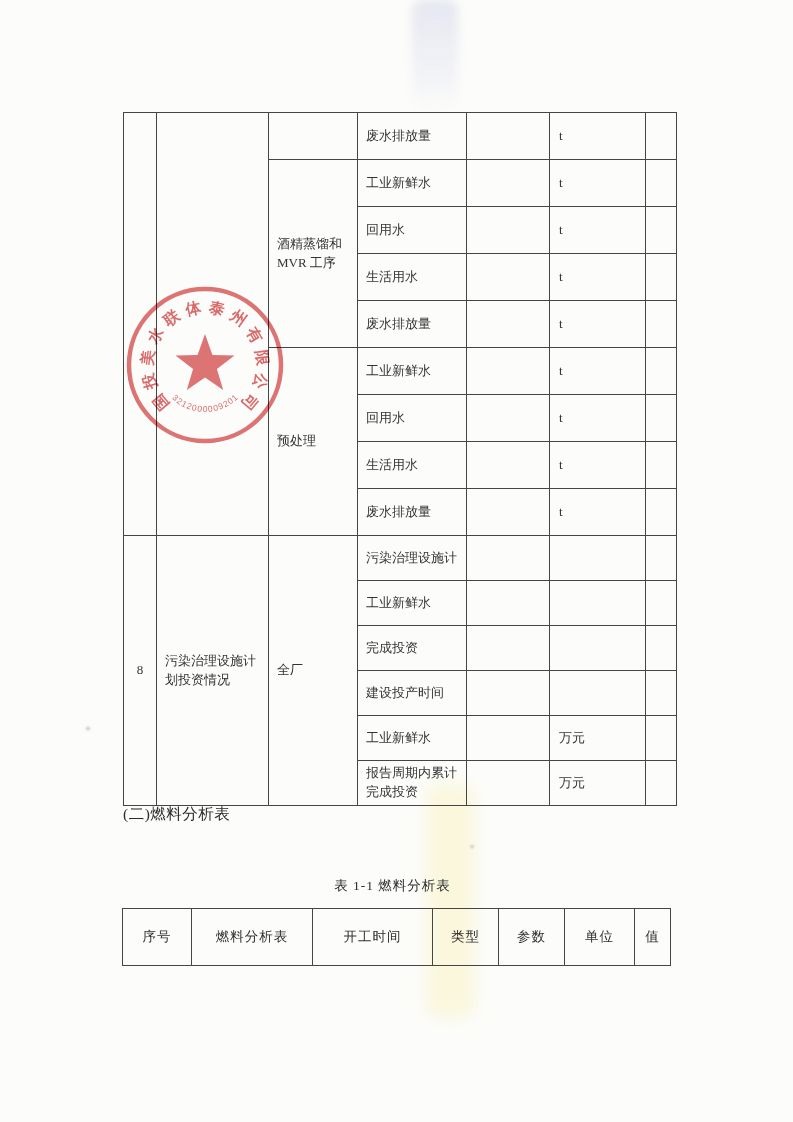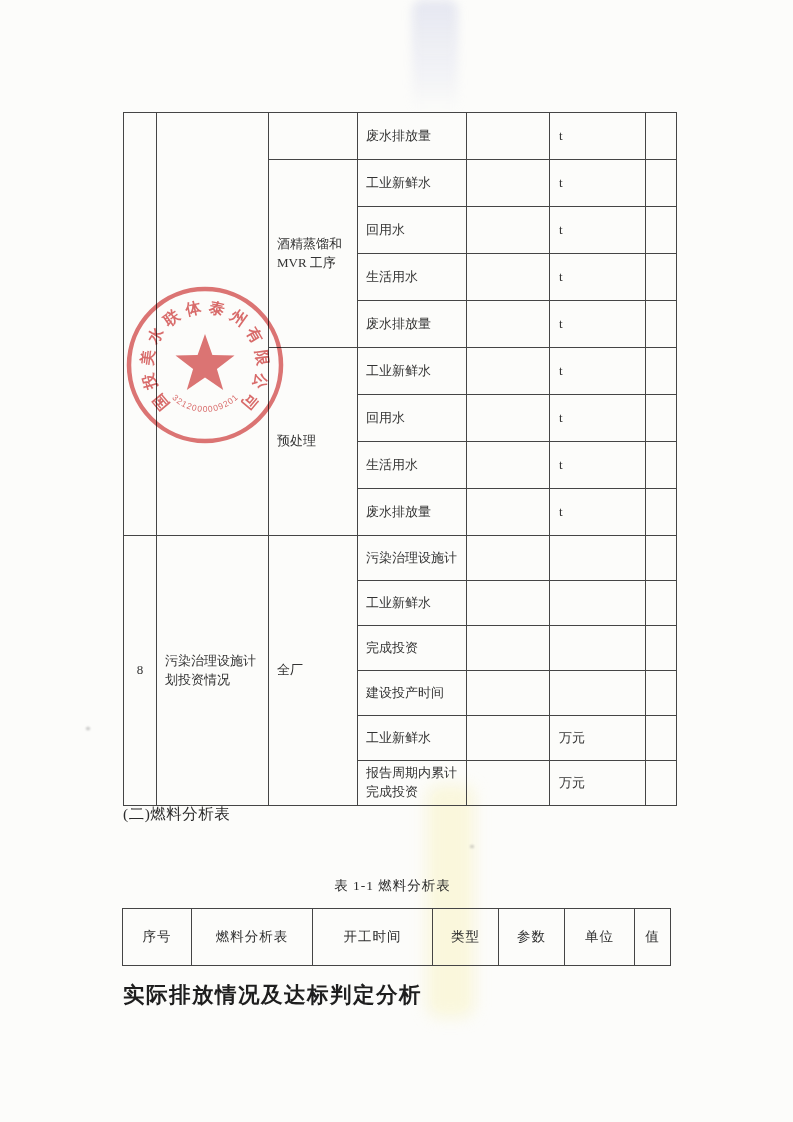--- a/index.html
+++ b/index.html
@@ -215,21 +215,20 @@
         <td>燃料分析表</td>
         <td>开工时间</td>
         <td>类型</td>
         <td>参数</td>
         <td>单位</td>
         <td>值</td>
       </tr>
     </tbody>
   </table>
 
-  <div class="main-heading">实际排放情况及达标判定分析</div>
 
   <div class="seal">
     <svg viewBox="0 0 170 170" width="170" height="170">
       <circle id="seal-ring" cx="85" cy="85" r="76" fill="none" stroke-width="4.5" opacity="0.85" stroke="#d34a4a"></circle>
       <polygon id="seal-star" opacity="0.85" points="85,54 92.4,74.9 114.5,75.4 96.9,88.9 103.2,110.1 85,97.5 66.8,110.1 73.1,88.9 55.5,75.4 77.6,74.9" fill="#d34a4a"></polygon>
       <g id="seal-ring-text" opacity="0.9" fill="#d34a4a">
           <text x="40.56942229909927" y="122.28168136181928" transform="rotate(-130 40.56942229909927 122.28168136181928)" font-size="15.5" text-anchor="middle" dominant-baseline="central">国</text>
           <text x="29.34940753035915" y="101.34048829680292" transform="rotate(-106.36363636363636 29.34940753035915 101.34048829680292)" font-size="15.5" text-anchor="middle" dominant-baseline="central">投</text>
           <text x="27.466620855813872" y="77.65763769272255" transform="rotate(-82.72727272727272 27.466620855813872 77.65763769272255)" font-size="15.5" text-anchor="middle" dominant-baseline="central">美</text>
           <text x="35.23696203237134" y="55.206711288742426" transform="rotate(-59.09090909090909 35.23696203237134 55.206711288742426)" font-size="15.5" text-anchor="middle" dominant-baseline="central">水</text>

